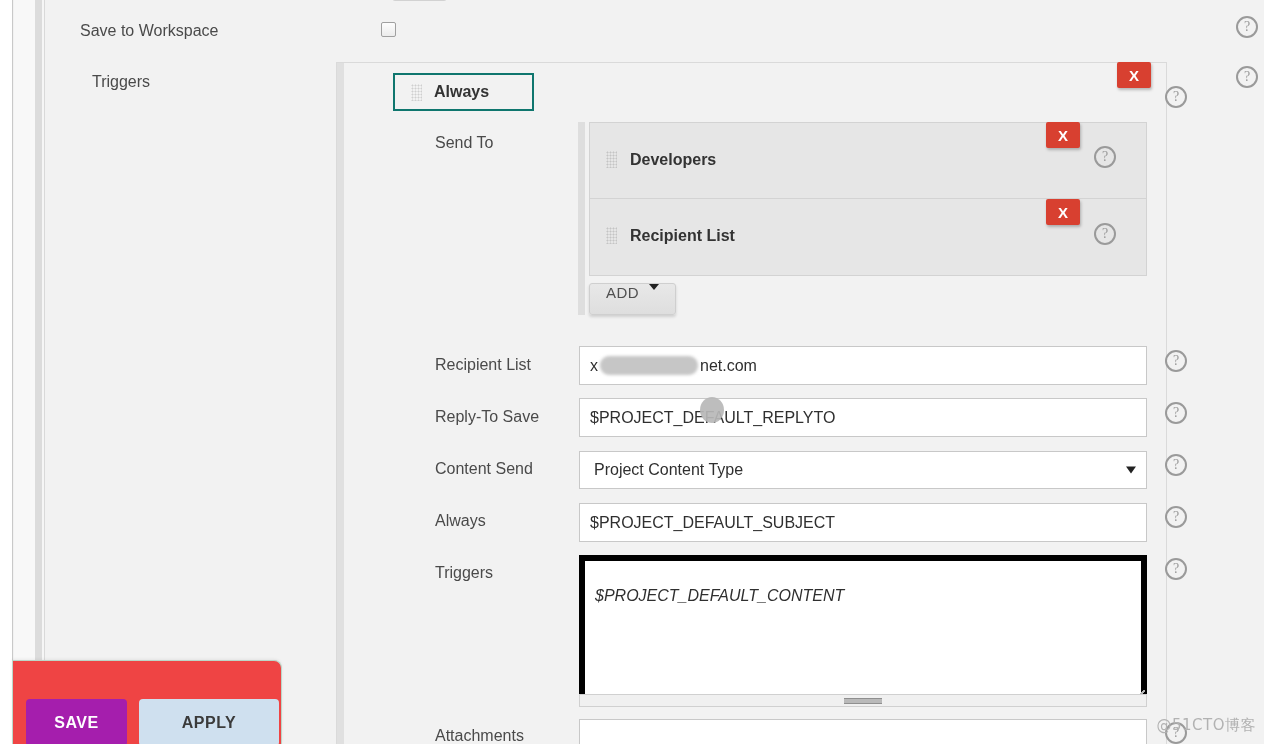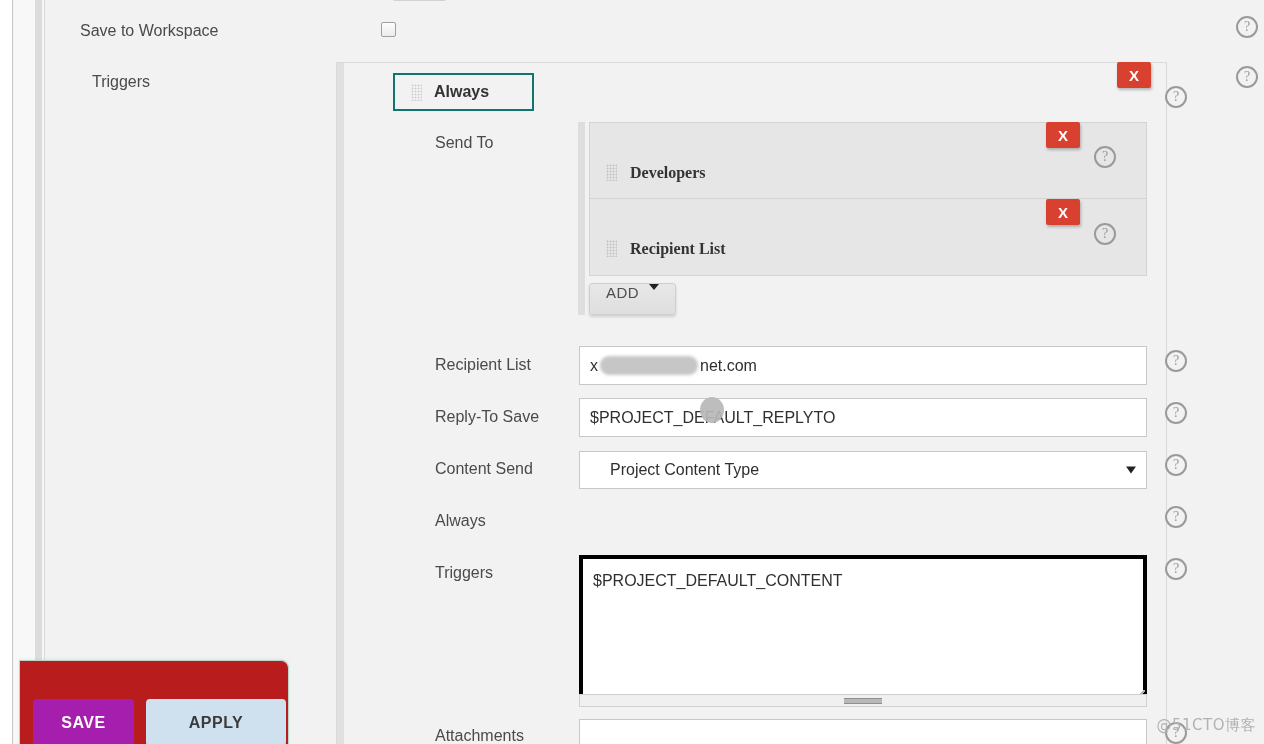--- a/index.html
+++ b/index.html
@@ -182,23 +182,22 @@
     left: 589px; top: 122px;
     width: 558px;
   }
   .sendto-item {
     position: relative;
     height: 77px;
     background: #e6e6e6;
     border: 1px solid #d3d3d3;
     display: flex;
     align-items: flex-start;
-    padding-top: 41px;
+    padding-top: 28px;
     padding-left: 16px;
-    font-family: Liberation Serif, serif;
   }
   .sendto-item + .sendto-item { border-top: none; }
   .sendto-name {
     font-size: 16px;
     font-weight: bold;
     color: #333;
     margin-left: 13px;
     line-height: 17px;
   }
 
@@ -236,21 +235,21 @@
     border: 1px solid #c8c8c8;
     font-size: 16px;
     color: #2f2f2f;
     padding: 0 10px;
     display: flex;
     align-items: center;
     white-space: nowrap;
     overflow: hidden;
   }
   .field.sel {
-    padding-left: 30px;
+    padding-left: 14px;
   }
   .selcaret {
     position: absolute;
     right: 10px; top: 50%;
     transform: translateY(-50%);
     width: 0; height: 0;
     border-left: 5px solid transparent;
     border-right: 5px solid transparent;
     border-top: 7px solid #222;
   }
@@ -262,26 +261,27 @@
     border-radius: 9px;
     vertical-align: middle;
     margin: 0 2px;
     filter: blur(1.6px);
   }
 
   
   .area {
     position: absolute;
     background: #ffffff;
-    border: 4px solid #000000;
+    border: 6px solid #000000;
     font-size: 16px;
     color: #2f2f2f;
-    padding: 13px 10px;
+    padding: 26px 10px;
     overflow: hidden;
     white-space: pre;
+    font-style: italic;
   }
   .area-resize {
     position: absolute;
     right: 3px; bottom: 3px;
     width: 11px; height: 11px;
     background:
       linear-gradient(135deg, transparent 0 45%, #b4b4b4 45% 56%, transparent 56% 70%, #b4b4b4 70% 82%, transparent 82%);
   }
   .hscroll {
     position: absolute;
@@ -308,26 +308,25 @@
     border-radius: 50%;
     opacity: 0.92;
     filter: blur(0.6px);
   }
 
   
   .savebar {
     position: absolute;
     left: 12px; top: 660px;
     width: 270px; height: 84px;
-    background: #b91c1c;
+    background: #ef4444;
     border: 1px solid #bcd6c8;
     border-bottom: none;
     border-top-right-radius: 8px;
     box-shadow: 0 -1px 3px rgba(0,0,0,0.06);
-    margin-left: 7px;
   }
   .btn {
     position: absolute;
     top: 38px;
     height: 47px;
     border-radius: 4px;
     display: flex;
     align-items: center;
     justify-content: center;
     font-size: 16px;
@@ -429,20 +428,21 @@
   <div class="help" style="left:1165px; top:402px;">?</div>
 
   <div class="lbl" style="left:435px; top:459px;">Content Send</div>
   <div class="field sel" style="left:579px; top:451px; width:568px; height:38px;">
     <span>Project Content Type</span>
     <span class="selcaret"></span>
   </div>
   <div class="help" style="left:1165px; top:454px;">?</div>
 
   <div class="lbl" style="left:435px; top:511px;">Always</div>
+  <div class="field" style="left:579px; top:503px; width:568px; height:39px;">$PROJECT_DEFAULT_SUBJECT</div>
   <div class="help" style="left:1165px; top:506px;">?</div>
 
   <div class="lbl" style="left:435px; top:563px;">Triggers</div>
   <div class="area" style="left:579px; top:555px; width:568px; height:148px;">$PROJECT_DEFAULT_CONTENT</div>
   <div class="area-resize" style="position:absolute; left:1134px; top:690px;"></div>
   <div class="hscroll" style="left:579px; top:694px; width:568px; height:13px;">
     <span class="thumb"></span>
   </div>
   <div class="help" style="left:1165px; top:558px;">?</div>
 

